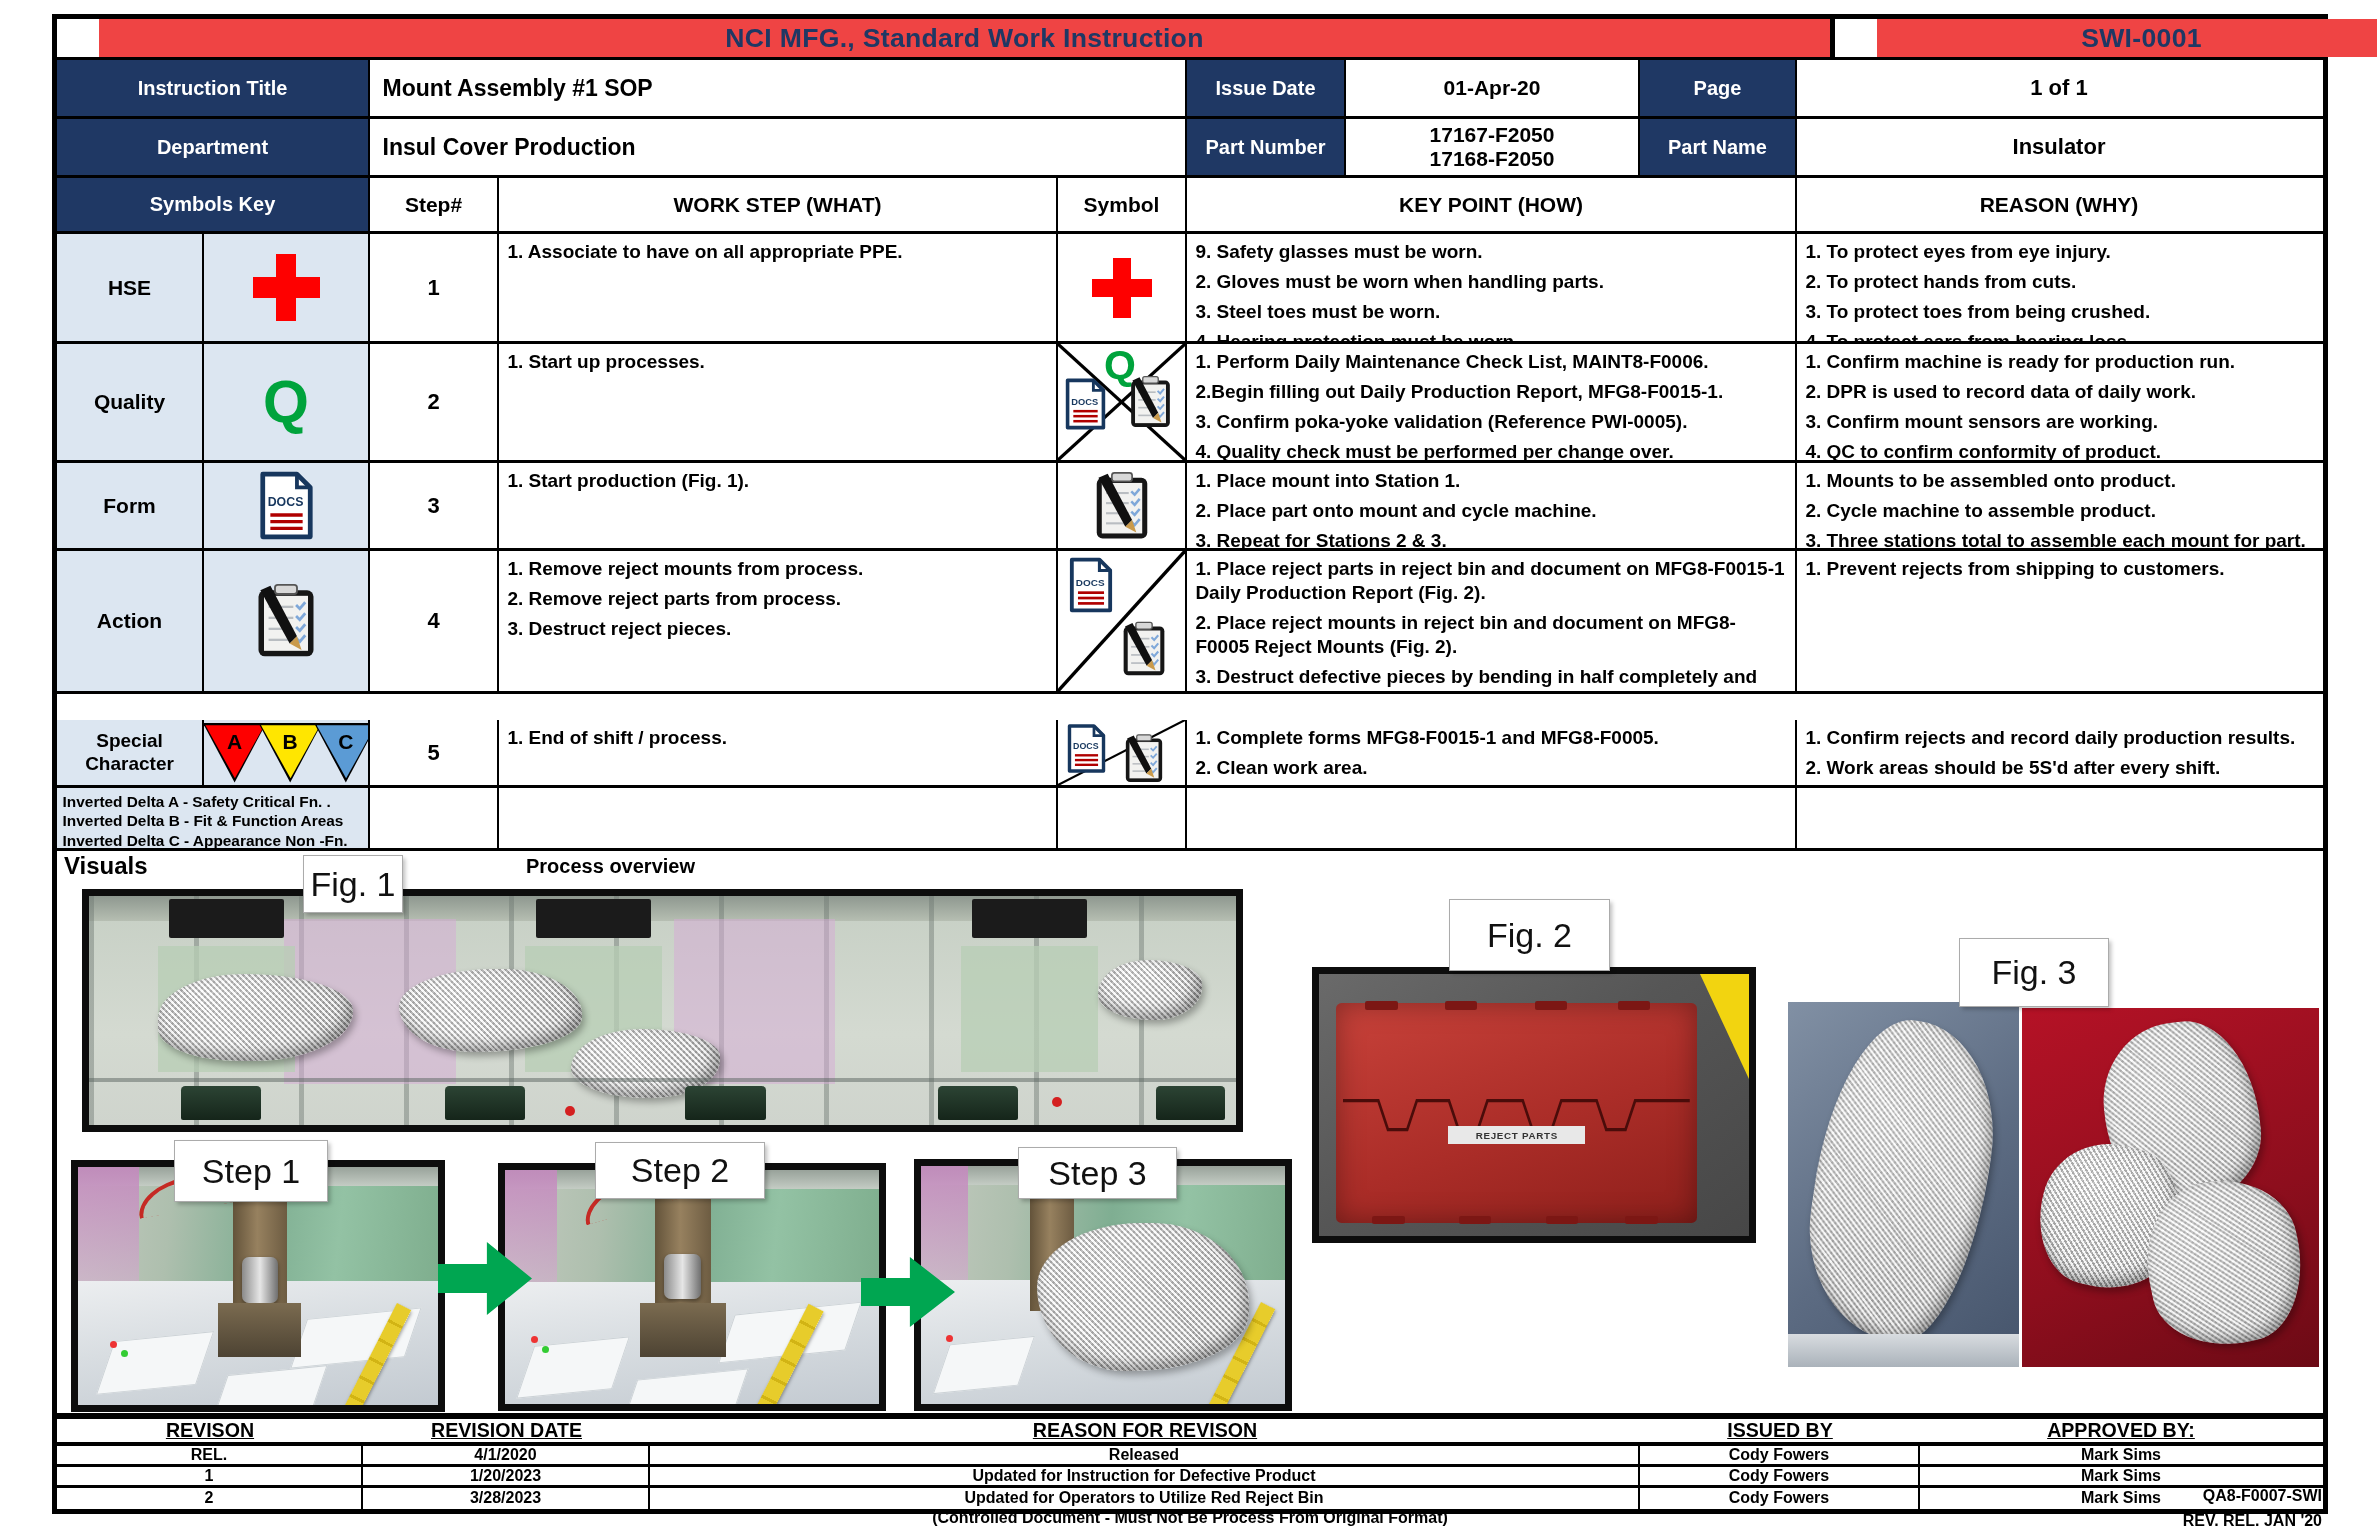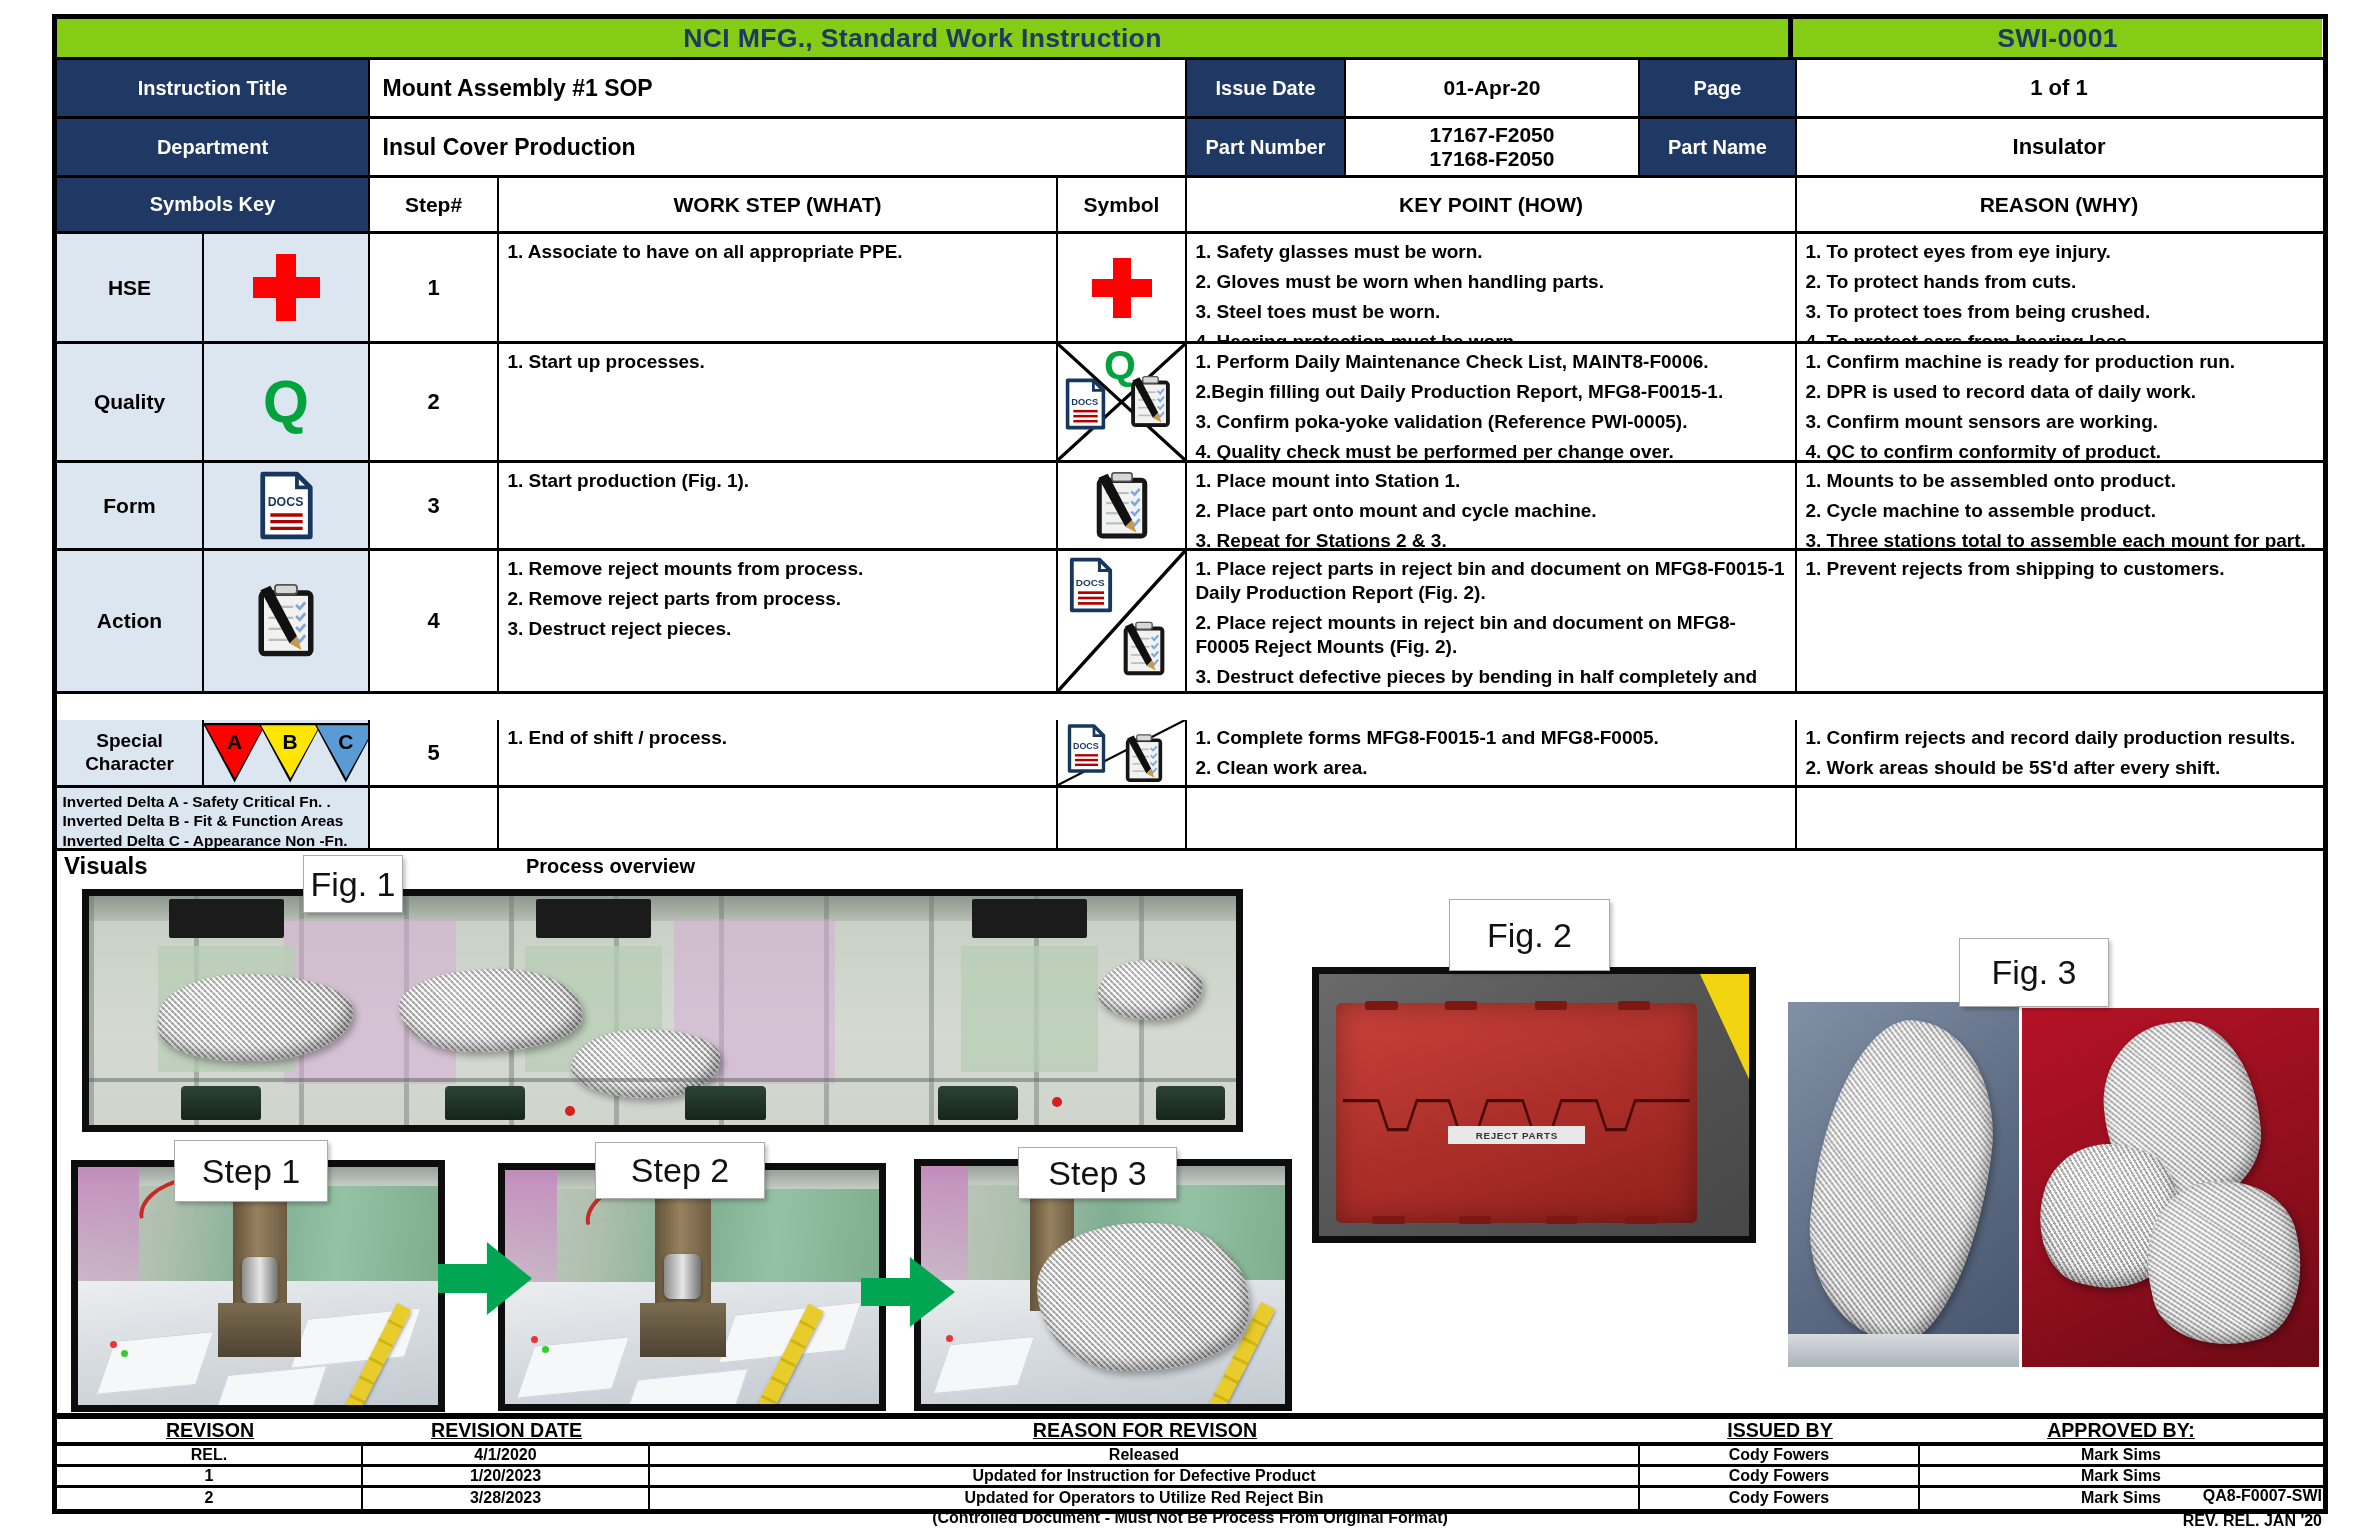--- a/index.html
+++ b/index.html
@@ -7,21 +7,21 @@
   .canvas{position:absolute;left:0;top:0;width:2377px;height:1538px;background:#fff;}
   .page{position:absolute;left:52px;top:14px;width:2276px;border:5.6px solid #000;box-sizing:border-box;background:#fff;}
   .row{display:flex;width:100%;box-sizing:border-box;border-bottom:3.5px solid #000;}
   .cell{box-sizing:border-box;border-right:2.8px solid #000;position:relative;overflow:hidden;}
   .cell.last{border-right:none;}
   .navy{background:#1F3864;color:#fff;display:flex;align-items:center;justify-content:center;text-align:center;font-weight:bold;font-size:20px;}
   .val{display:flex;align-items:center;font-weight:bold;color:#000;}
   .center{justify-content:center;text-align:center;}
   
   .titlebar{height:41px;}
-  .titlebar .cell{background:#84cc16;display:flex;align-items:center;justify-content:center;}
+  .titlebar .cell{background:#ef4444;display:flex;align-items:center;justify-content:center;margin-left:42px;}
   .titlebar .t-left{flex:0 0 1736px;border-right:5.6px solid #000;}
   .titlebar .t-right{flex:0 0 529px;border-right:none;}
   .titlebar span{color:#1F3864;font-weight:bold;font-size:26.6px;letter-spacing:0.3px;}
   
   .hrow{height:59px;}
   .c-lab{flex:0 0 313px;}
   .c-bigval{flex:0 0 817px;font-size:23px;padding-left:12.6px;}
   .c-slab{flex:0 0 159px;}
   .c-sval{flex:0 0 294px;font-size:21px;flex-direction:column;justify-content:center;line-height:24px;}
   .c-plab{flex:0 0 157px;}
@@ -165,21 +165,21 @@
         <div class="cross" style="width:67px;height:67px;"></div>
       </div>
       <div class="cell stepno">1</div>
       <div class="cell c-work txtcell">
         <p>1. Associate to have on all appropriate PPE.</p>
       </div>
       <div class="cell symcell">
         <div class="cross" style="width:60px;height:60px;position:absolute;left:34px;top:24px;"></div>
       </div>
       <div class="cell c-key txtcell">
-        <p>1. Safety glasses must be worn.</p>
+        <p>9. Safety glasses must be worn.</p>
         <p>2. Gloves must be worn when handling parts.</p>
         <p>3. Steel toes must be worn.</p>
         <p>4. Hearing protection must be worn.</p>
       </div>
       <div class="cell c-rsn txtcell last">
         <p>1. To protect eyes from eye injury.</p>
         <p>2. To protect hands from cuts.</p>
         <p>3. To protect toes from being crushed.</p>
         <p>4. To protect ears from hearing loss.</p>
       </div>

